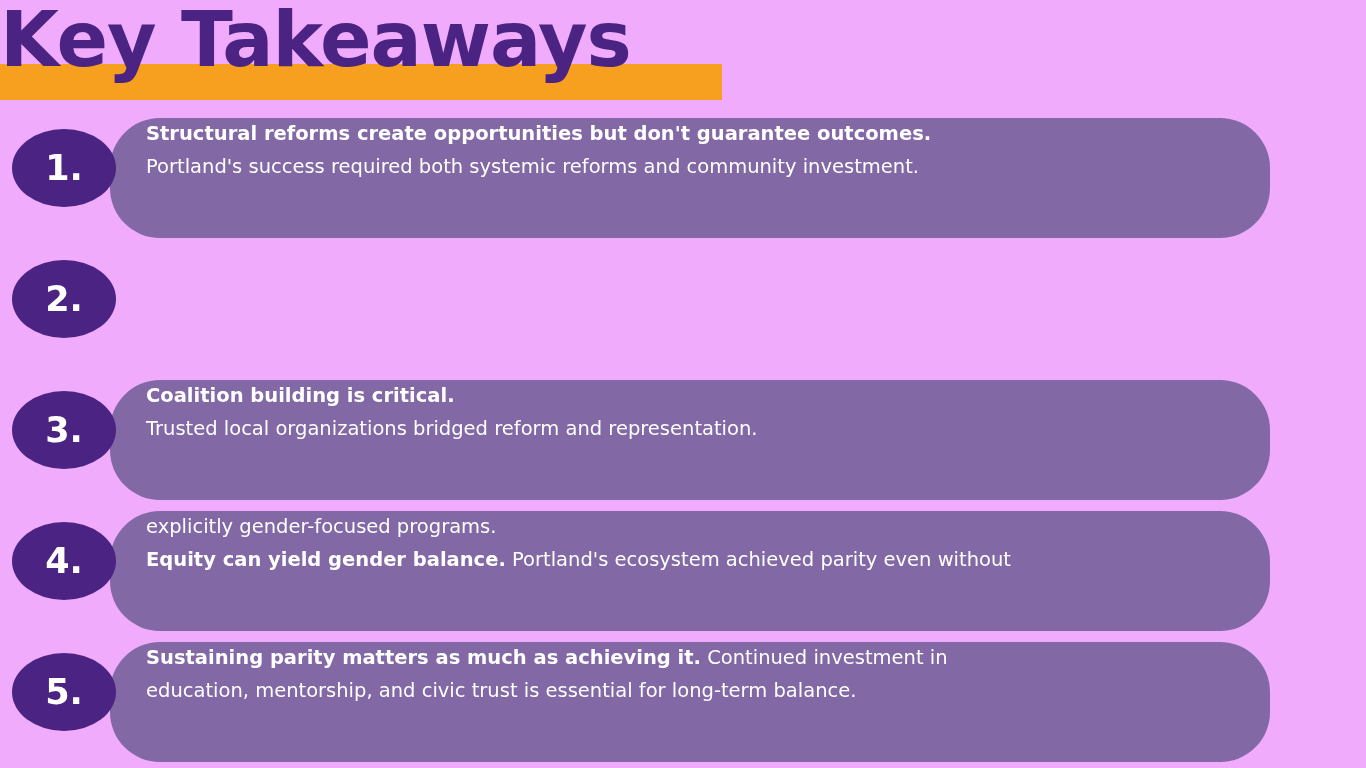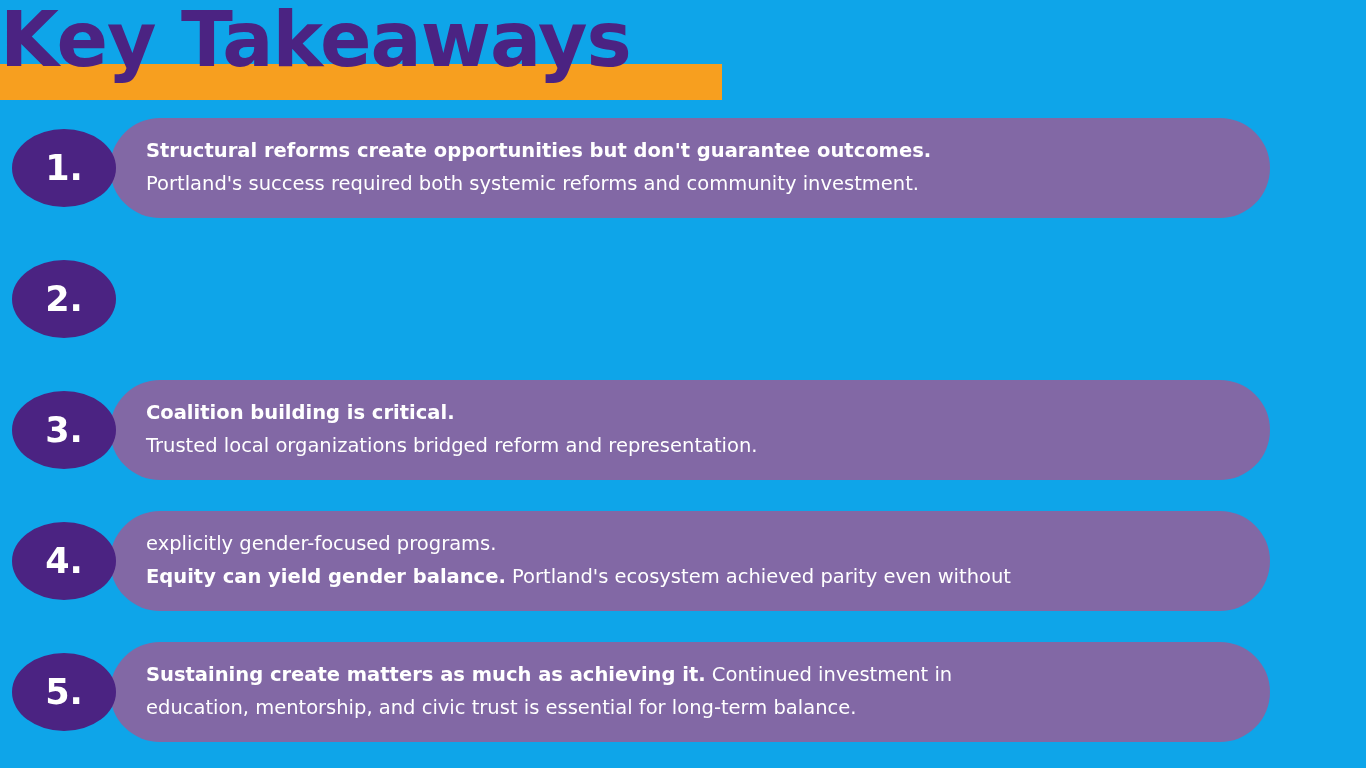--- a/index.html
+++ b/index.html
@@ -10,21 +10,21 @@
   body {
     width: 1366px;
     height: 768px;
     overflow: hidden;
     font-family: "DejaVu Sans", sans-serif;
   }
   .slide {
     position: relative;
     width: 1366px;
     height: 768px;
-    background: #0ea5e9;
+    background: #f0abfc;
   }
 
   
   .title-wrap {
     position: absolute;
     left: 0;
     top: 0;
     height: 105px;
   }
   .title-highlight {
@@ -58,27 +58,26 @@
   .item {
     position: relative;
     height: 100px;
     margin-bottom: 31px;
   }
   .bar {
     position: absolute;
     left: 110px;
     top: 0;
     width: 1160px;
-    height: 100px;
+    height: 120px;
     background: #8268a5;
     border-radius: 50px;
     box-sizing: border-box;
     display: flex;
     flex-direction: column;
-    justify-content: center;
     padding-left: 36px;
     padding-right: 40px;
   }
   .badge {
     position: absolute;
     left: 12px;
     top: 11px;
     width: 104px;
     height: 78px;
     border-radius: 52px / 39px;
@@ -158,21 +157,21 @@
         <div class="line">
           <span class="lead">Equity can yield gender balance.</span><span class="rest"> Portland's ecosystem achieved parity even without</span>
         </div>
       </div>
     </div>
 
     <div class="item">
       <div class="badge">5.</div>
       <div class="bar two-line">
         <div class="line">
-          <span class="lead">Sustaining create matters as much as achieving it.</span><span class="rest"> Continued investment in</span>
+          <span class="lead">Sustaining parity matters as much as achieving it.</span><span class="rest"> Continued investment in</span>
         </div>
         <div class="line">
           <span class="rest">education, mentorship, and civic trust is essential for long-term balance.</span>
         </div>
       </div>
     </div>
 
   </div>
 </div>
 

